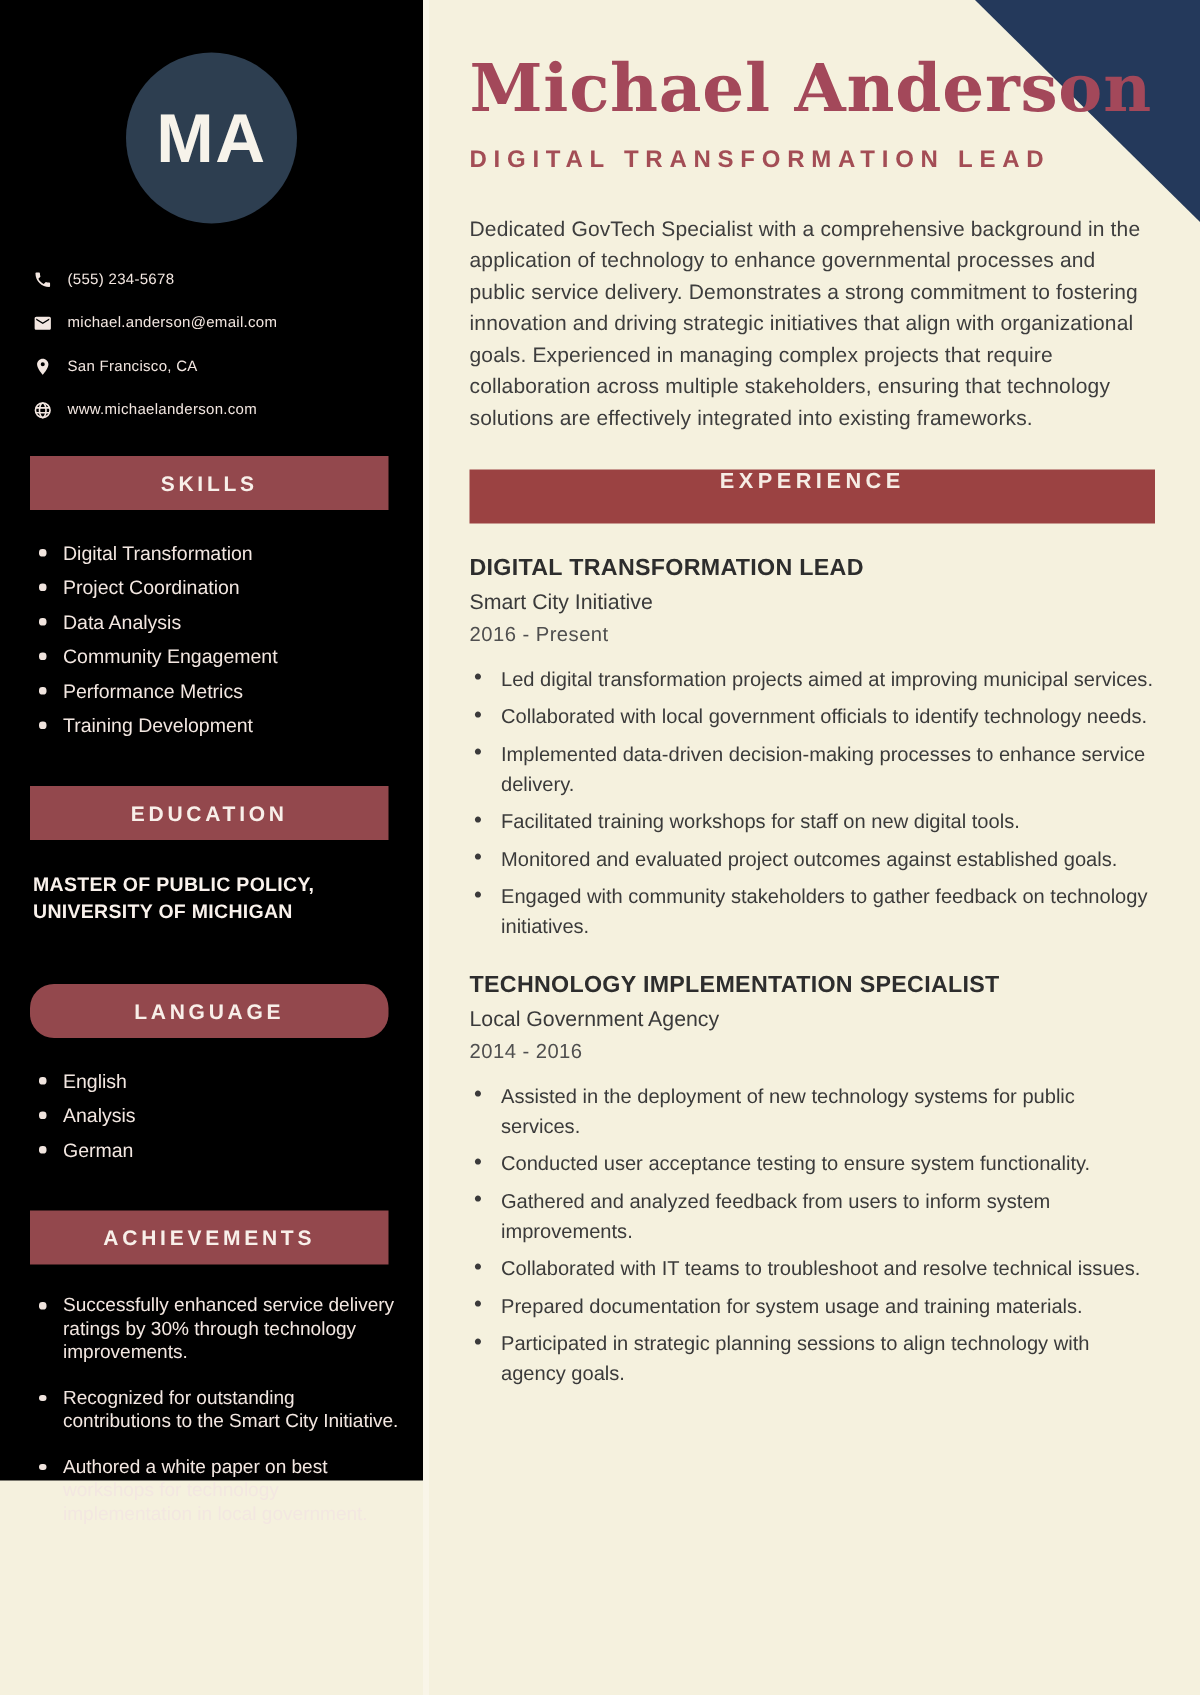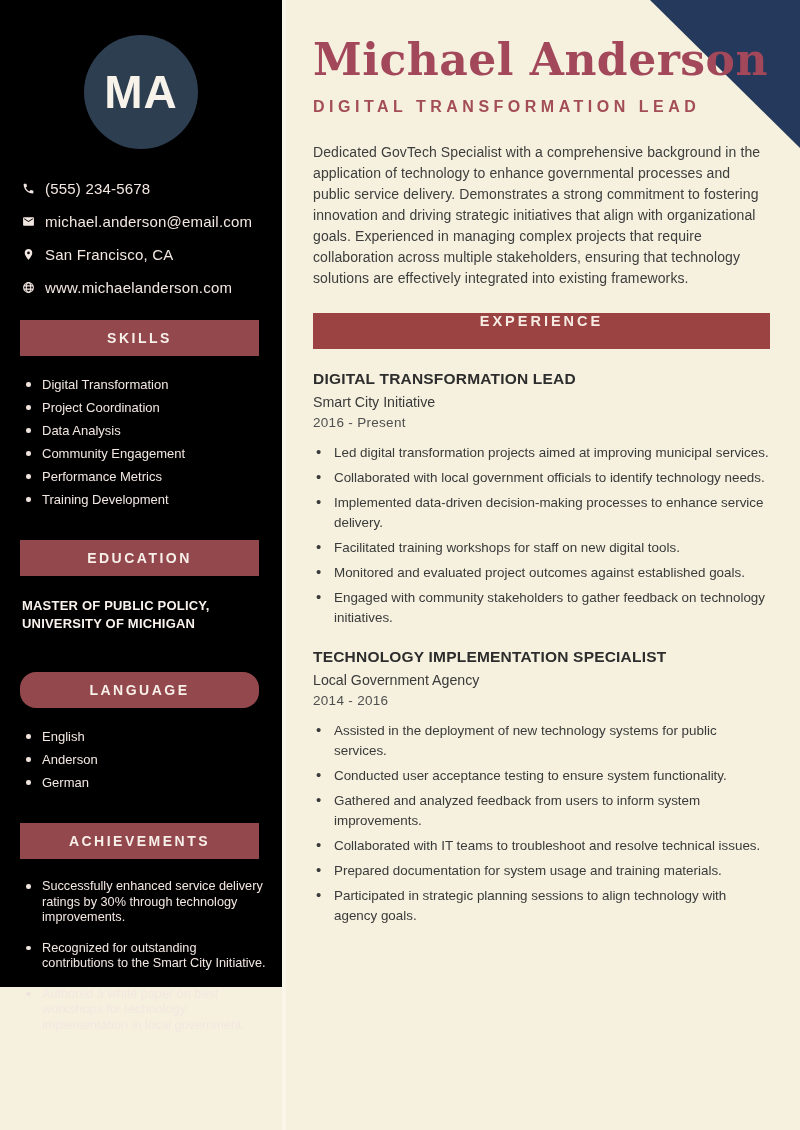--- a/index.html
+++ b/index.html
@@ -17,21 +17,21 @@
   .avatar {
     width:114px; height:114px; border-radius:50%; background:#2d3e50;
     margin:35px auto 0; display:flex; align-items:center; justify-content:center;
   }
   .avatar-initials {
     font-size:46px; font-weight:600; color:#f7f3ea; letter-spacing:1px;
   }
   .contact { margin:31px 0 0 22px; }
   .contact-row { display:flex; align-items:center; gap:10px; margin-bottom:16px; }
   .contact-row svg { display:block; flex-shrink:0; }
-  .contact-text { font-size:15px; color:#f3e7e1; letter-spacing:0.2px; }
+  .contact-text { font-size:10px; color:#f3e7e1; letter-spacing:0.2px; }
 
   .band {
     width:239px; height:36px; margin-left:20px; background:#93484d;
     display:flex; align-items:center; justify-content:center;
     color:#f8efe9; font-size:14px; font-weight:bold; letter-spacing:2.5px;
   }
   .band-skills { margin-top:24px; }
   .band-education { margin-top:33px; }
   .band-language { margin-top:40px;border-radius:16px; }
   .band-achievements { margin-top:33px; }
@@ -155,21 +155,21 @@
   <div class="band band-education">
     <span>EDUCATION</span>
   </div>
   <div class="edu-degree">MASTER OF PUBLIC POLICY, UNIVERSITY OF MICHIGAN</div>
 
   <div class="band band-language">
     <span>LANGUAGE</span>
   </div>
   <ul class="side-list">
     <li>English</li>
-    <li>Anderson</li>
+    <li>Analysis</li>
     <li>German</li>
   </ul>
 
   <div class="band band-achievements">
     <span>ACHIEVEMENTS</span>
   </div>
   <ul class="side-list side-list-wrap">
     <li>Successfully enhanced service delivery ratings by 30% through technology improvements.</li>
     <li>Recognized for outstanding contributions to the Smart City Initiative.</li>
     <li>Authored a white paper on best workshops for technology implementation in local government.</li>

